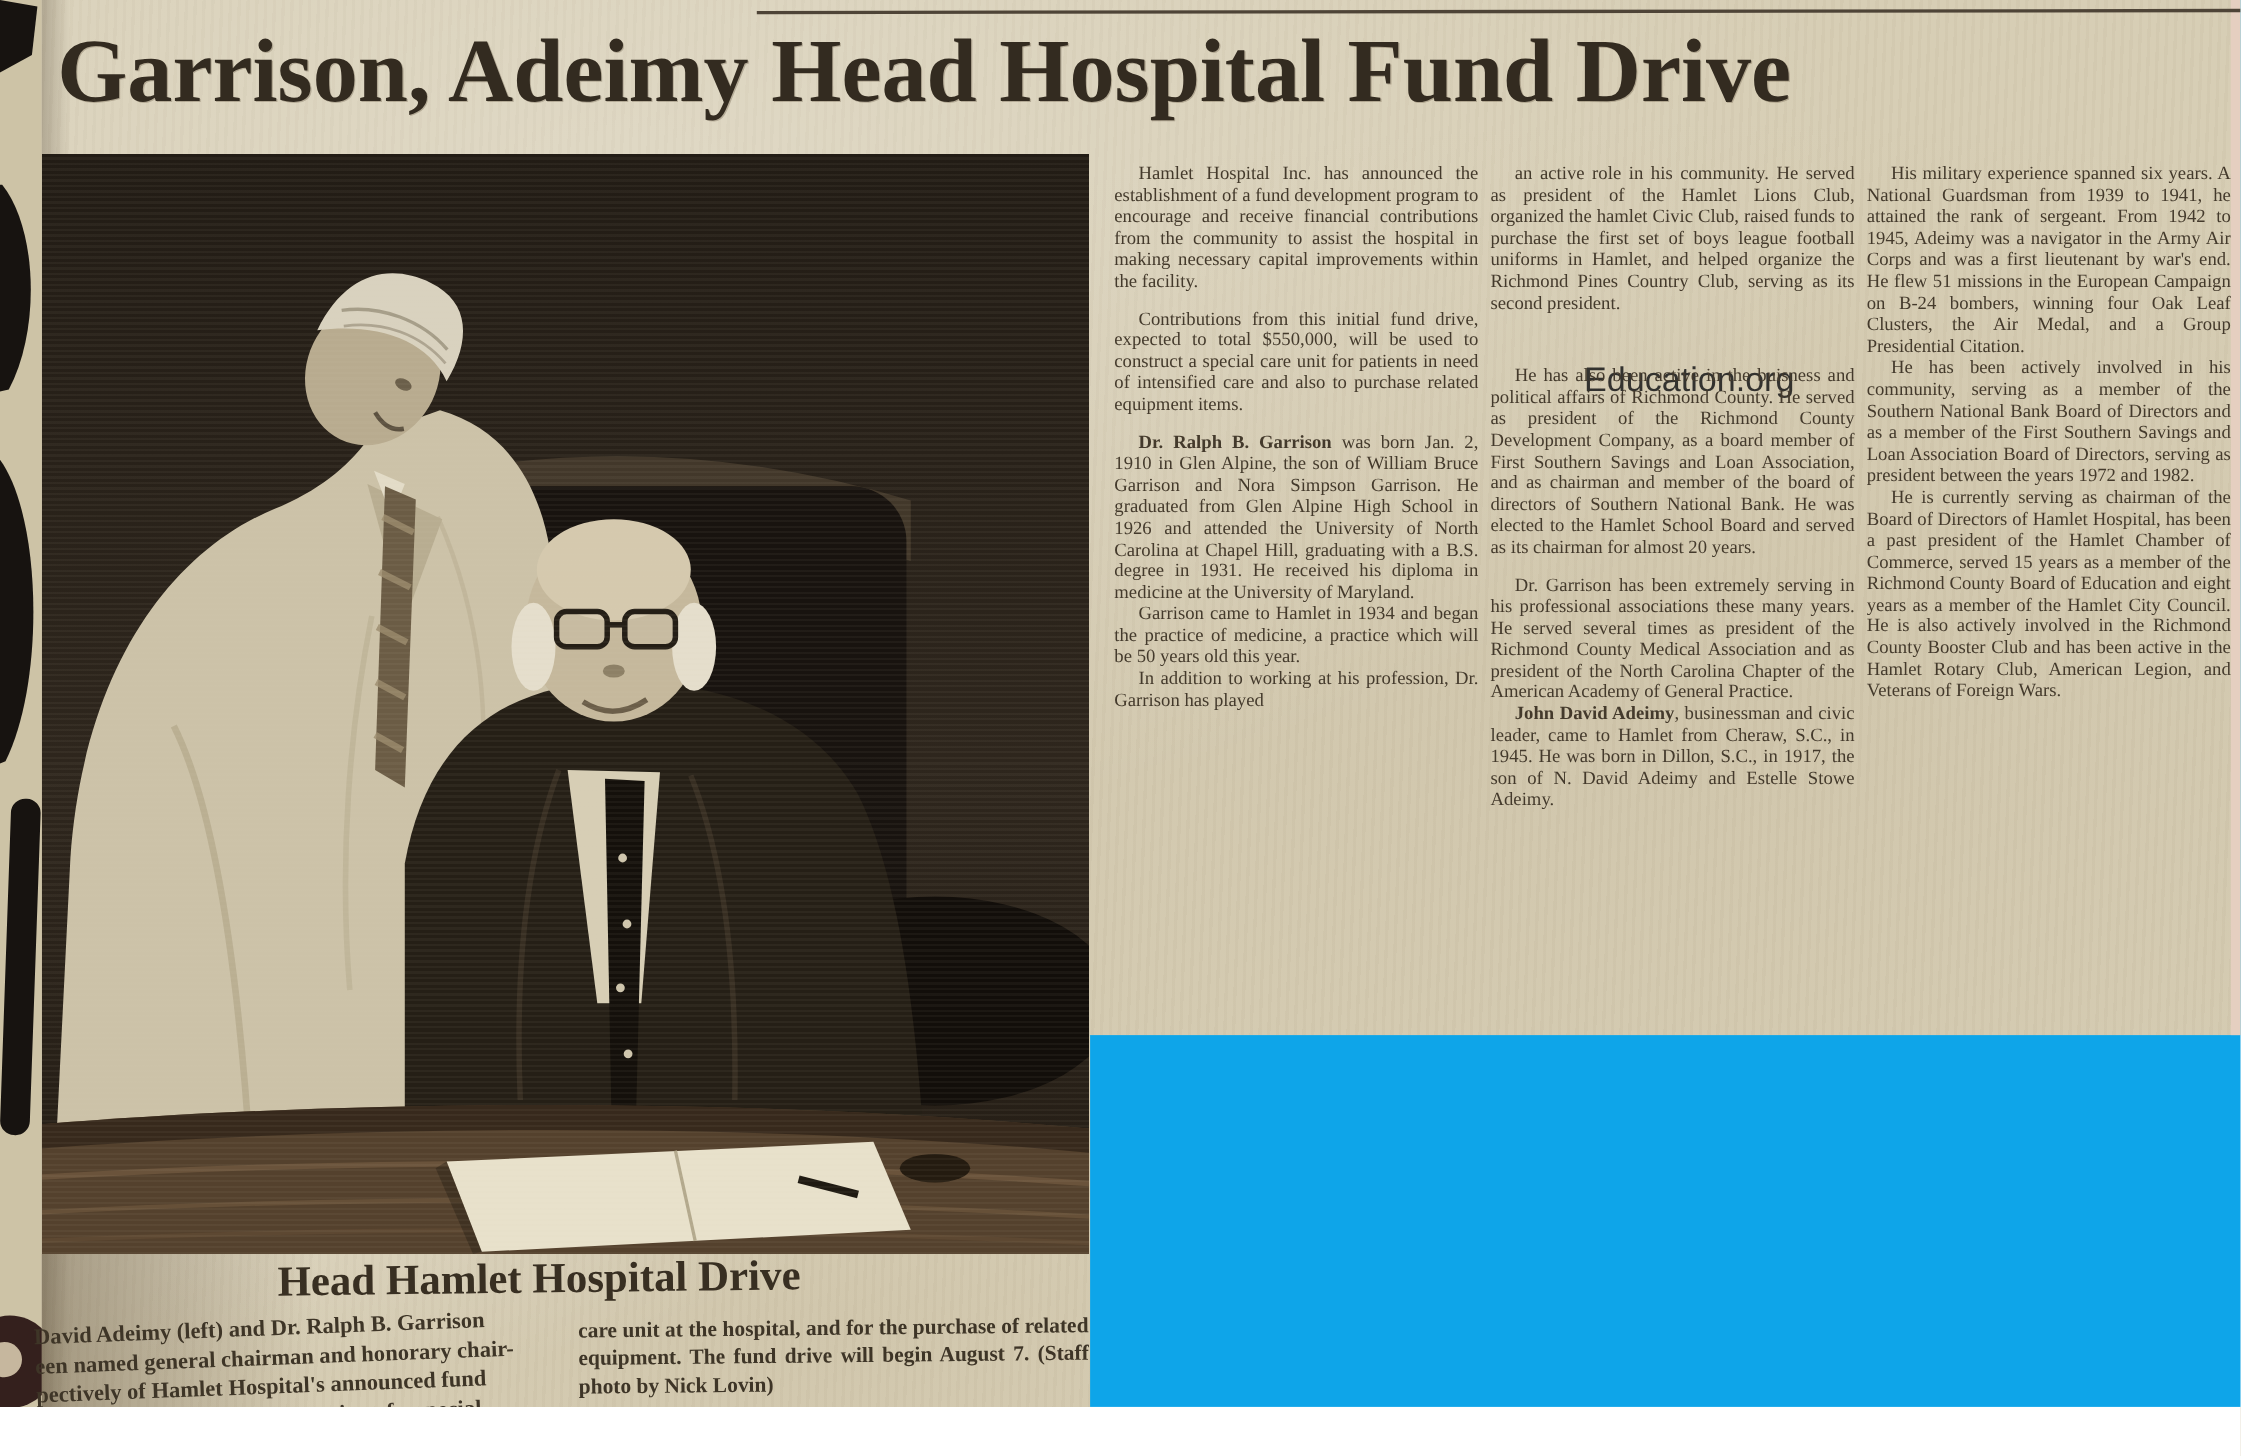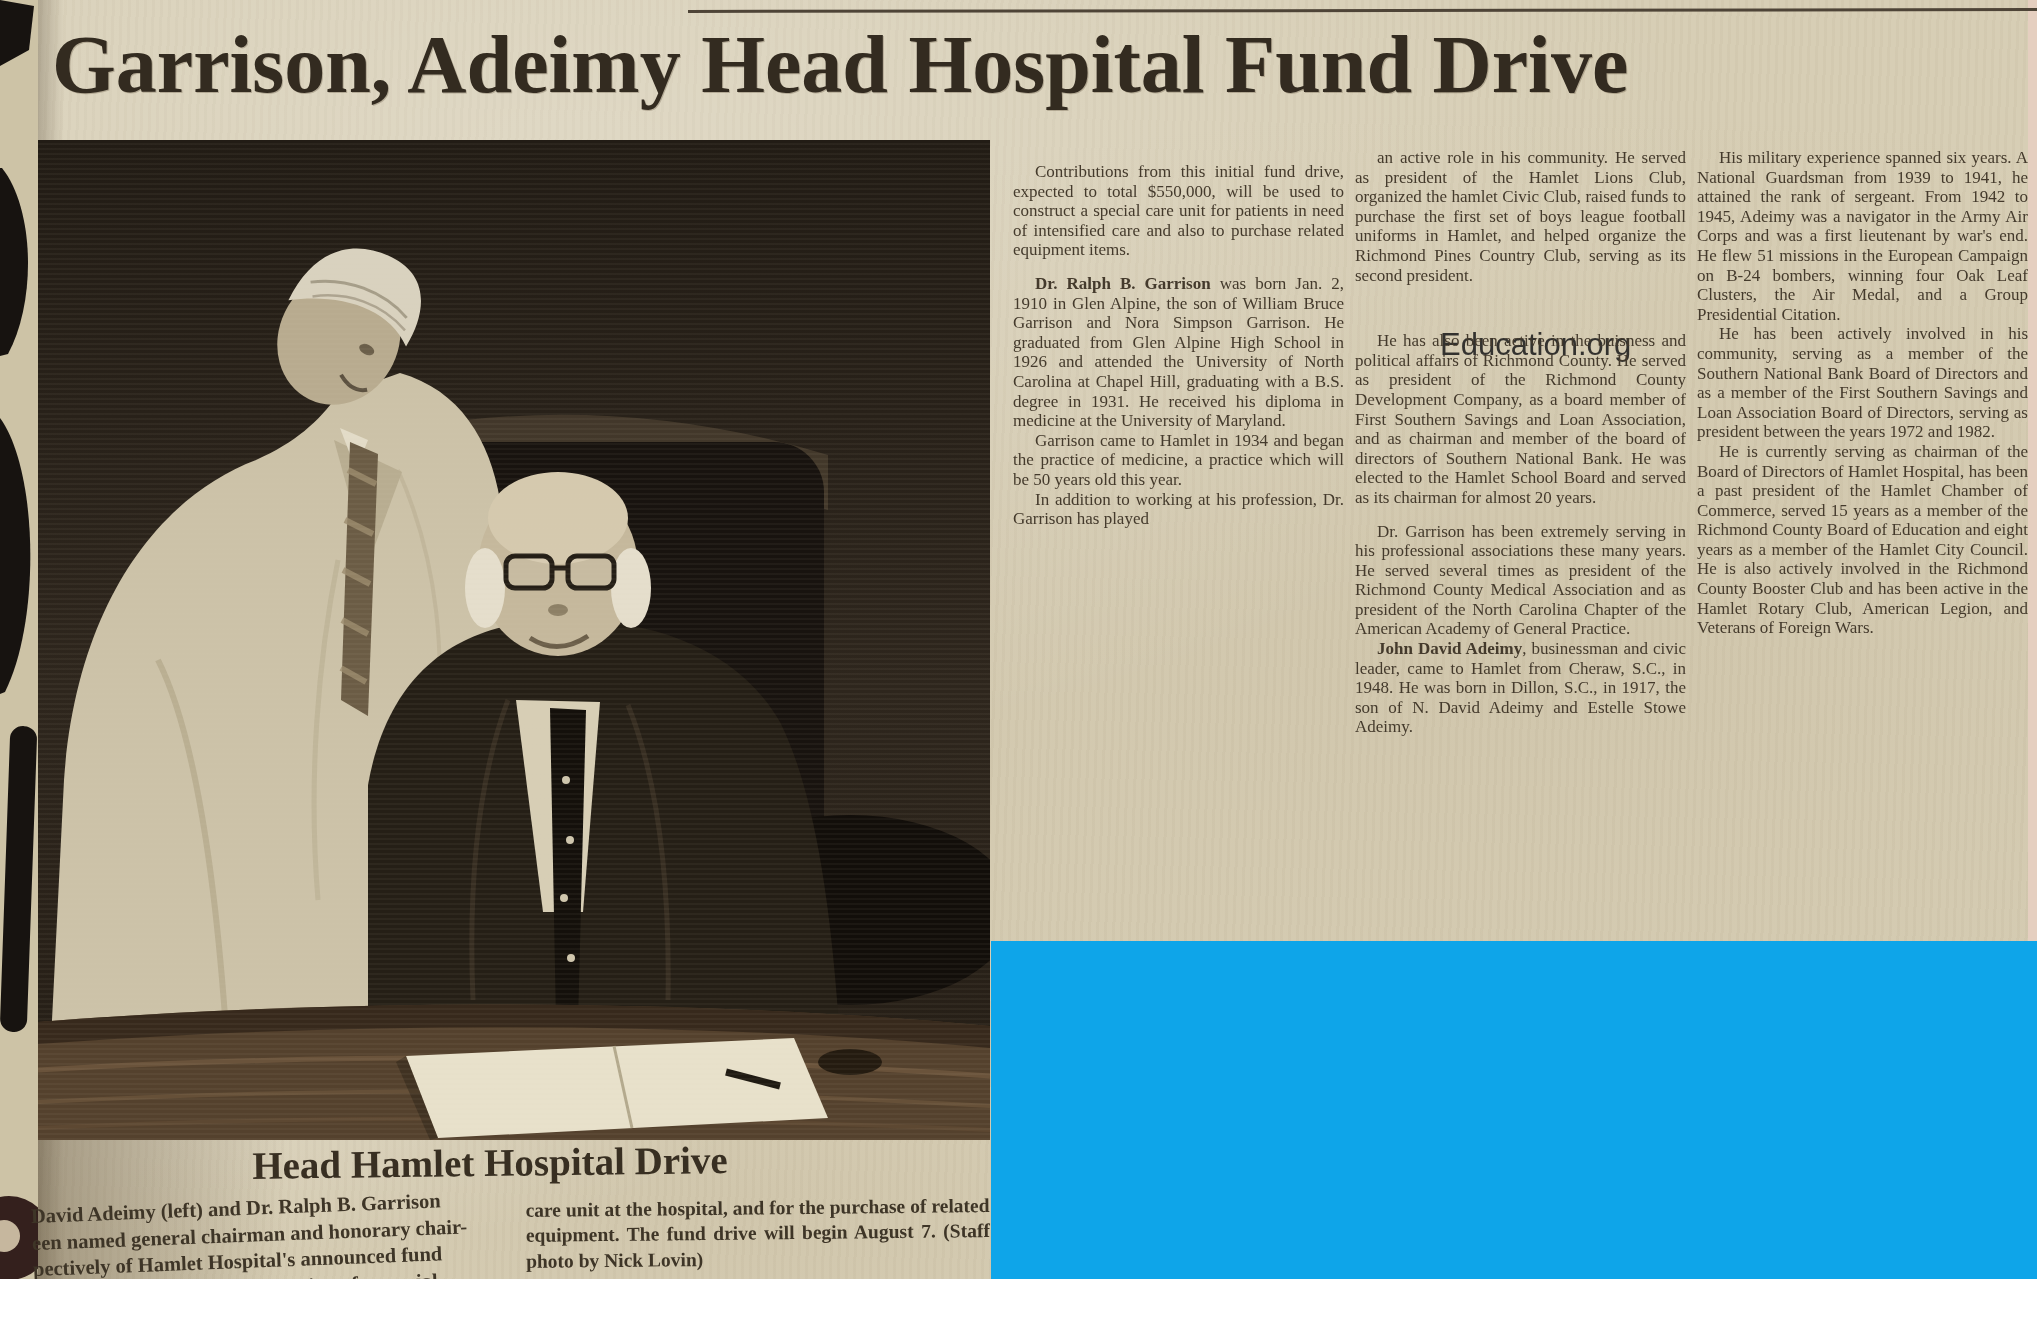--- a/index.html
+++ b/index.html
@@ -170,30 +170,31 @@
         <ellipse cx="812" cy="922" rx="32" ry="13" fill="#241b10"></ellipse>
       </g>
     </svg>
     <div class="photo-grain"></div>
   </div>
 
   <div class="watermark">Education.org</div>
 
   <div class="columns">
     <div class="col">
+      <p>Hamlet Hospital Inc. has announced the establishment of a fund development program to encourage and receive financial contributions from the community to assist the hospital in making necessary capital improvements within the facility.</p>
       <p class="gap">Contributions from this initial fund drive, expected to total $550,000, will be used to construct a special care unit for patients in need of intensified care and also to purchase related equipment items.</p>
       <p class="gap"><strong>Dr. Ralph B. Garrison</strong><span> was born Jan. 2, 1910 in Glen Alpine, the son of William Bruce Garrison and Nora Simpson Garrison. He graduated from Glen Alpine High School in 1926 and attended the University of North Carolina at Chapel Hill, graduating with a B.S. degree in 1931. He received his diploma in medicine at the University of Maryland.</span></p>
       <p>Garrison came to Hamlet in 1934 and began the practice of medicine, a practice which will be 50 years old this year.</p>
       <p>In addition to working at his profession, Dr. Garrison has played</p>
     </div>
     <div class="col">
       <p>an active role in his community. He served as president of the Hamlet Lions Club, organized the hamlet Civic Club, raised funds to purchase the first set of boys league football uniforms in Hamlet, and helped organize the Richmond Pines Country Club, serving as its second president.</p>
       <p class="gap" style="margin-top:46px;">He has also been active in the buisness and political affairs of Richmond County. He served as president of the Richmond County Development Company, as a board member of First Southern Savings and Loan Association, and as chairman and member of the board of directors of Southern National Bank. He was elected to the Hamlet School Board and served as its chairman for almost 20 years.</p>
       <p class="gap">Dr. Garrison has been extremely serving in his professional associations these many years. He served several times as president of the Richmond County Medical Association and as president of the North Carolina Chapter of the American Academy of General Practice.</p>
-      <p><strong>John David Adeimy</strong><span>, businessman and civic leader, came to Hamlet from Cheraw, S.C., in 1948. He was born in Dillon, S.C., in 1917, the son of N. David Adeimy and Estelle Stowe Adeimy.</span></p>
+      <p><strong>John David Adeimy</strong><span>, businessman and civic leader, came to Hamlet from Cheraw, S.C., in 1945. He was born in Dillon, S.C., in 1917, the son of N. David Adeimy and Estelle Stowe Adeimy.</span></p>
     </div>
     <div class="col">
       <p>His military experience spanned six years. A National Guardsman from 1939 to 1941, he attained the rank of sergeant. From 1942 to 1945, Adeimy was a navigator in the Army Air Corps and was a first lieutenant by war's end. He flew 51 missions in the European Campaign on B-24 bombers, winning four Oak Leaf Clusters, the Air Medal, and a Group Presidential Citation.</p>
       <p>He has been actively involved in his community, serving as a member of the Southern National Bank Board of Directors and as a member of the First Southern Savings and Loan Association Board of Directors, serving as president between the years 1972 and 1982.</p>
       <p>He is currently serving as chairman of the Board of Directors of Hamlet Hospital, has been a past president of the Hamlet Chamber of Commerce, served 15 years as a member of the Richmond County Board of Education and eight years as a member of the Hamlet City Council. He is also actively involved in the Richmond County Booster Club and has been active in the Hamlet Rotary Club, American Legion, and Veterans of Foreign Wars.</p>
     </div>
   </div>
 
   <div class="caption-title">Head Hamlet Hospital Drive</div>
   <div class="caption-shade"></div>

